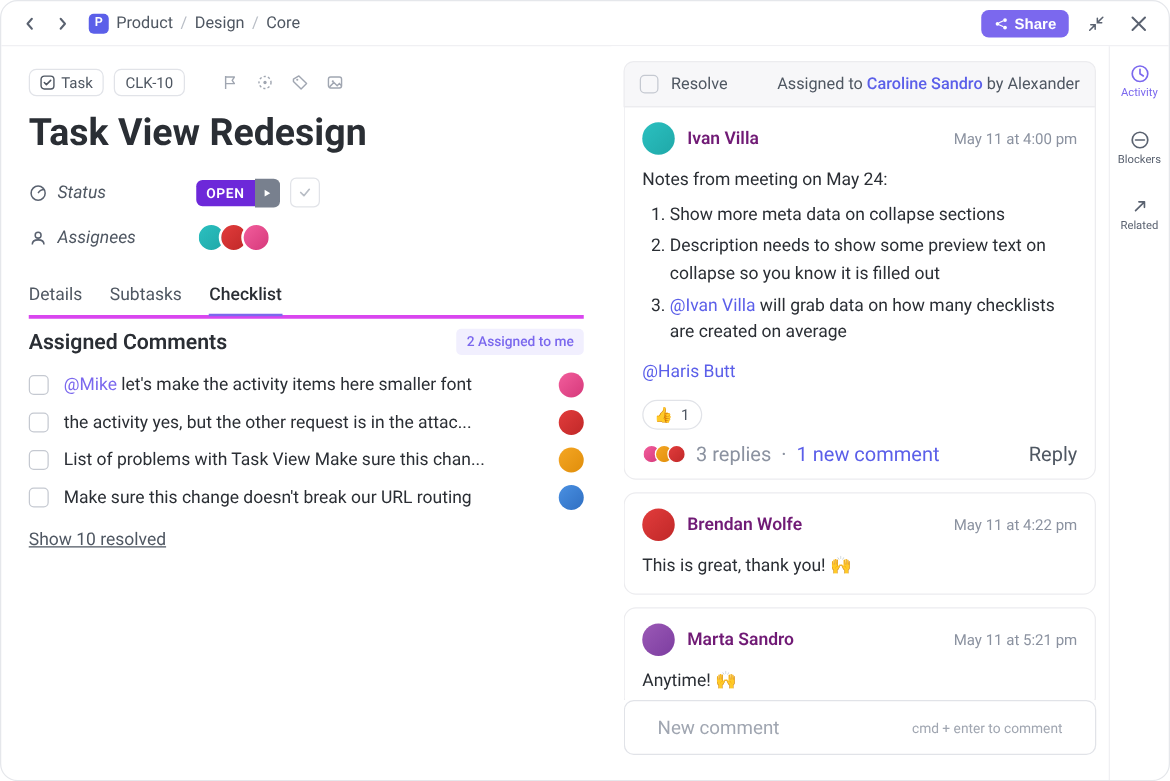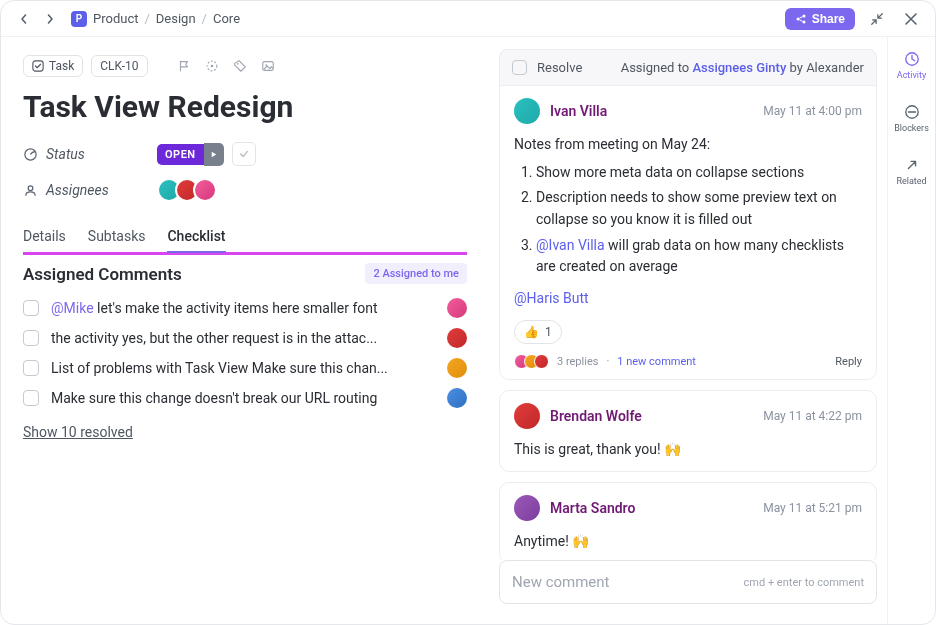--- a/index.html
+++ b/index.html
@@ -89,28 +89,28 @@
   }
   .thread-head { display:flex; align-items:center; gap:10px;}
   .thread-head .name { font-weight:600; font-size:14px; color:#701a75;}
   .thread-head .time { margin-left:auto; font-size:12px; color:#8B92A0;}
   .thread-body { margin-top:10px; font-size:14px; color:#2A2E34; line-height:1.55;}
   .thread-body ol { padding-left:22px; margin-top:6px;}
   .thread-body li { margin-bottom:4px;}
   .thread-body .mention { color:#5B5FE9;}
   .haris { margin-top:10px; color:#5B5FE9; font-size:14px;}
   .reaction { margin-top:10px; display:inline-flex; align-items:center; gap:6px; border:1px solid #E1E3E8; border-radius:14px; padding:2px 9px; font-size:12px; color:#4F5762; cursor:pointer;}
-  .thread-foot { display:flex; align-items:center; gap:8px; margin-top:10px; font-size:11px; color:#8B92A0;}
+  .thread-foot { display:flex; align-items:center; gap:8px; margin-top:10px; font-size:16px; color:#8B92A0;}
   .thread-foot .newc { color:#5B5FE9;}
   .thread-foot .reply { margin-left:auto; cursor:pointer; color:#4F5762;}
   .mini-avatars { display:flex;}
   .mini-avatars .mini { width:15px; height:15px; border-radius:50%; border:1.5px solid #fff; margin-left:-5px;}
   .mini-avatars .mini:first-child{margin-left:0;}
   .composer {
-    margin:auto 10px 10px 10px; border:1px solid #E1E3E8; border-radius:8px; padding:12px 12px;
+    margin:auto 10px 10px 10px; border:1px solid #E1E3E8; border-radius:8px; padding:12px 26px;
     display:flex; align-items:center; justify-content:space-between; color:#A0A6B1; font-size:15px;
   }
   .composer .hint { font-size:11px; color:#A0A6B1;}
   .mid-scroll { overflow-y:auto; flex:1;}
   svg { display:block;}
   .av-teal { background:linear-gradient(135deg,#2BC0C0,#1FA8A8);}
   .av-red { background:linear-gradient(135deg,#E23C3C,#C02828);}
   .av-pink { background:linear-gradient(135deg,#F25D9C,#D6397B);}
   .av-orange { background:linear-gradient(135deg,#F5A623,#E08E0B);}
   .av-blue { background:linear-gradient(135deg,#4A90E2,#2F6FC2);}
@@ -280,21 +280,21 @@
     <div class="show-resolved">Show 10 resolved</div>
   </div>
 
   <div class="mid-pane">
     <div class="mid-scroll">
 
       <div class="assigned-header">
         <div class="chk2"></div>
         <span>Resolve</span>
         <div class="right">
-          <span>Assigned to </span><span class="link">Assignees Ginty</span><span> by Alexander</span>
+          <span>Assigned to </span><span class="link">Caroline Sandro</span><span> by Alexander</span>
         </div>
       </div>
 
       <div class="thread-card" style="border-top-left-radius:0; border-top-right-radius:0; margin-top:-11px;">
         <div class="thread-head">
           <div class="avatar av-teal" style="width:26px;height:26px;border:none;margin:0"></div>
           <span class="name">Ivan Villa</span>
           <span class="time">May 11 at 4:00 pm</span>
         </div>
         <div class="thread-body">

